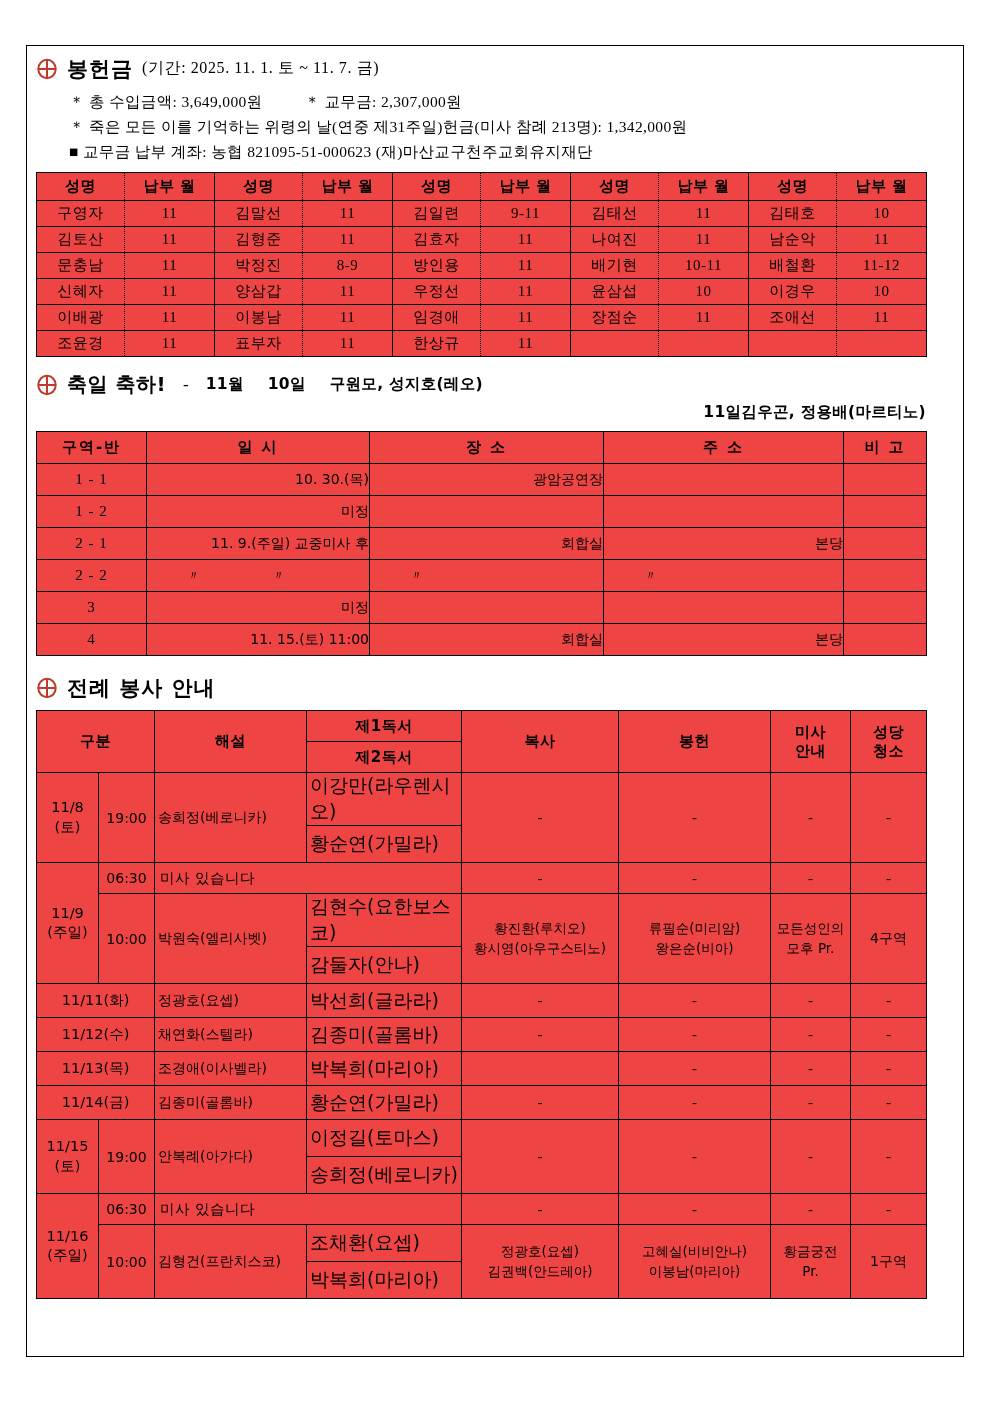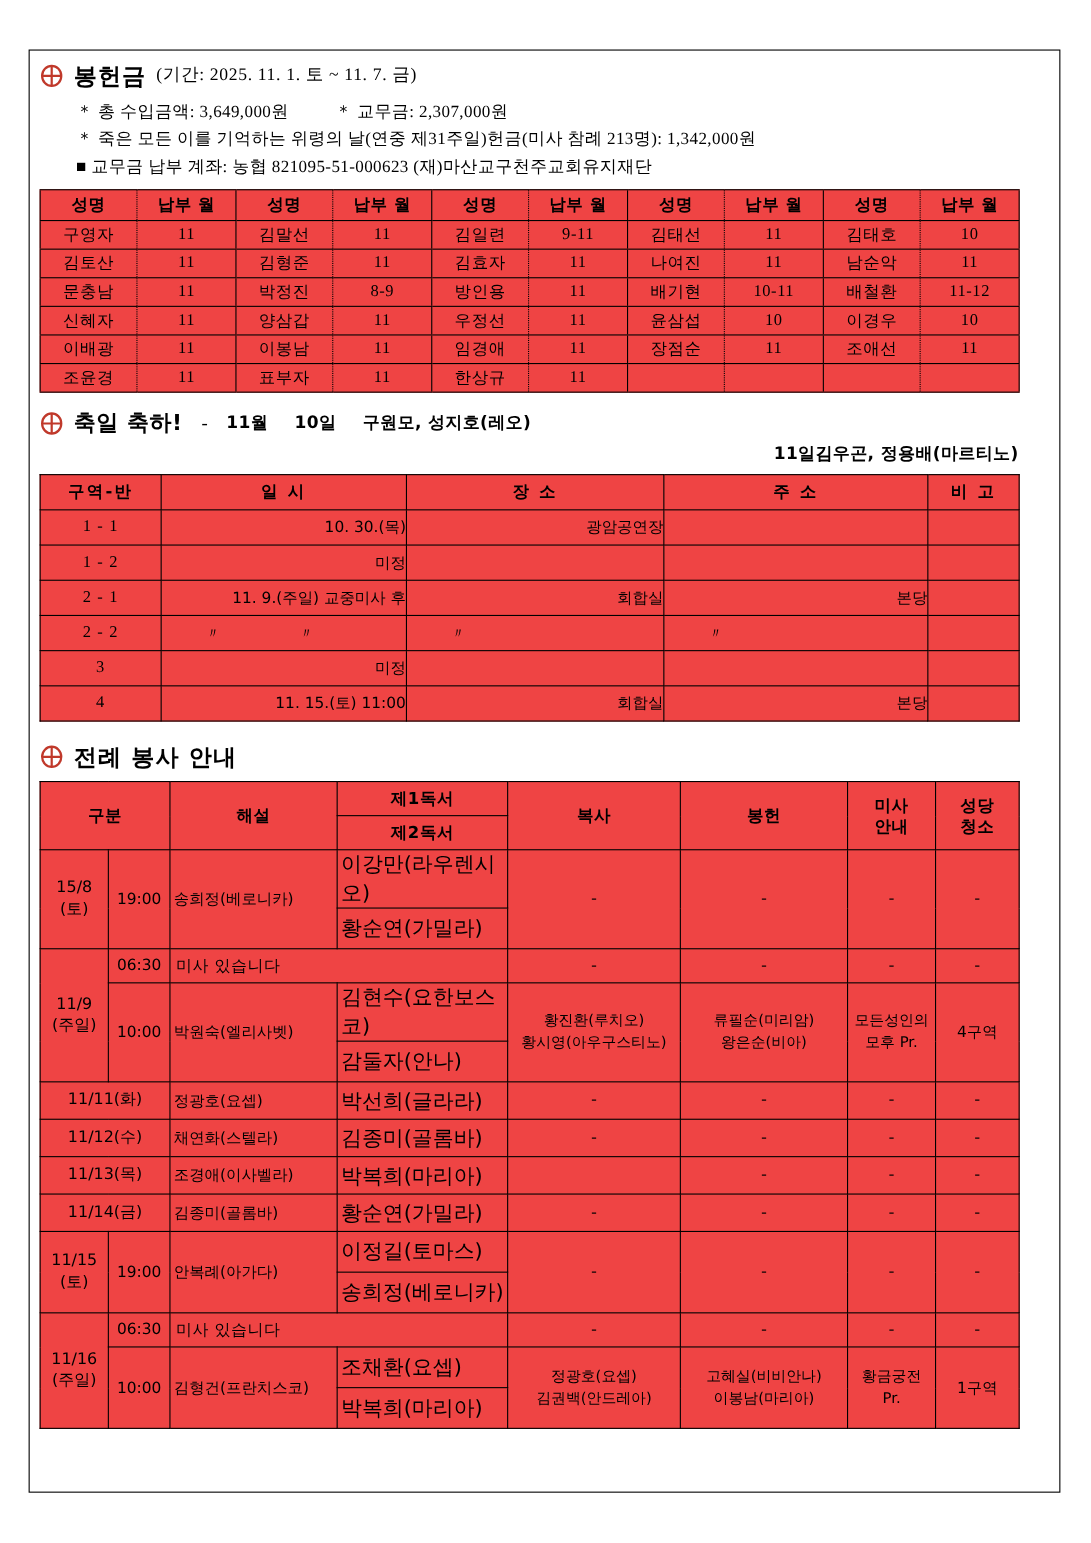--- a/index.html
+++ b/index.html
@@ -464,21 +464,21 @@
         <th rowspan="2"><span>미사</span><br><span>안내</span></th>
         <th rowspan="2"><span>성당</span><br><span>청소</span></th>
       </tr>
       <tr>
         <th style="height:30px">제2독서</th>
       </tr>
     </thead>
     <tbody>
 
       <tr>
-        <td class="date thick-top" rowspan="2"><span>15/8</span><br><span>(토)</span></td>
+        <td class="date thick-top" rowspan="2"><span>11/8</span><br><span>(토)</span></td>
         <td class="time thick-top" rowspan="2">19:00</td>
         <td class="nm-l thick-top" rowspan="2">송희정(베로니카)</td>
         <td class="read thick-top">이강만(라우렌시오)</td>
         <td class="dash thick-top" rowspan="2">-</td>
         <td class="dash thick-top" rowspan="2">-</td>
         <td class="dash thick-top" rowspan="2">-</td>
         <td class="dash thick-top" rowspan="2">-</td>
       </tr>
       <tr>
         <td class="read">황순연(가밀라)</td>

